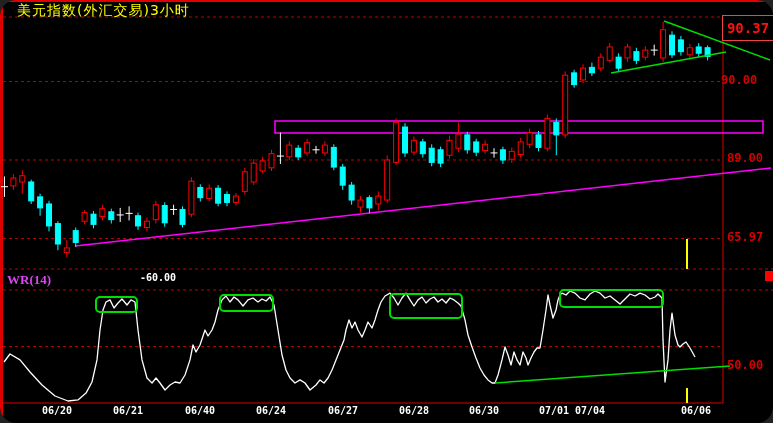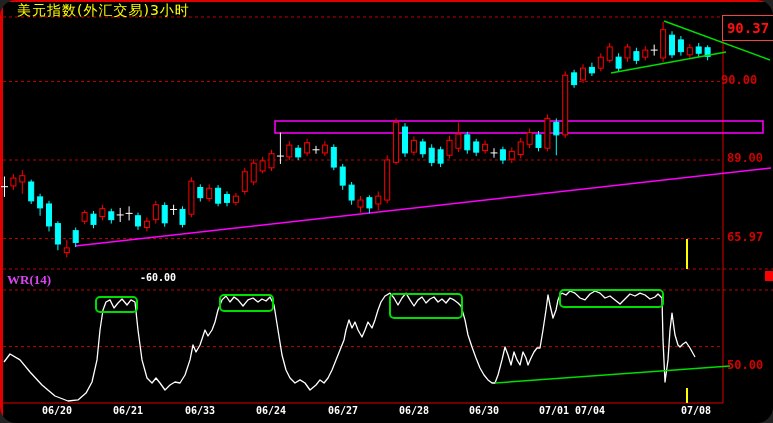--- a/index.html
+++ b/index.html
@@ -217,21 +217,21 @@
   <div class="lbl pricelbl p88">65.97</div>
 
   <div class="lbl lastbox">90.37</div>
 
   <div class="lbl wrlbl">WR(14)</div>
   <div class="lbl wrval">-60.00</div>
   <div class="lbl pricelbl p50">50.00</div>
 
   <div class="lbl datelbl" style="left:57px">06/20</div>
   <div class="lbl datelbl" style="left:128px">06/21</div>
-  <div class="lbl datelbl" style="left:200px">06/33</div>
+  <div class="lbl datelbl" style="left:200px">06/40</div>
   <div class="lbl datelbl" style="left:271px">06/24</div>
   <div class="lbl datelbl" style="left:343px">06/27</div>
   <div class="lbl datelbl" style="left:414px">06/28</div>
   <div class="lbl datelbl" style="left:484px">06/30</div>
   <div class="lbl datelbl" style="left:554px">07/01</div>
   <div class="lbl datelbl" style="left:590px">07/04</div>
-  <div class="lbl datelbl" style="left:696px">07/08</div>
+  <div class="lbl datelbl" style="left:696px">06/06</div>
 </div>
 
 </body></html>

